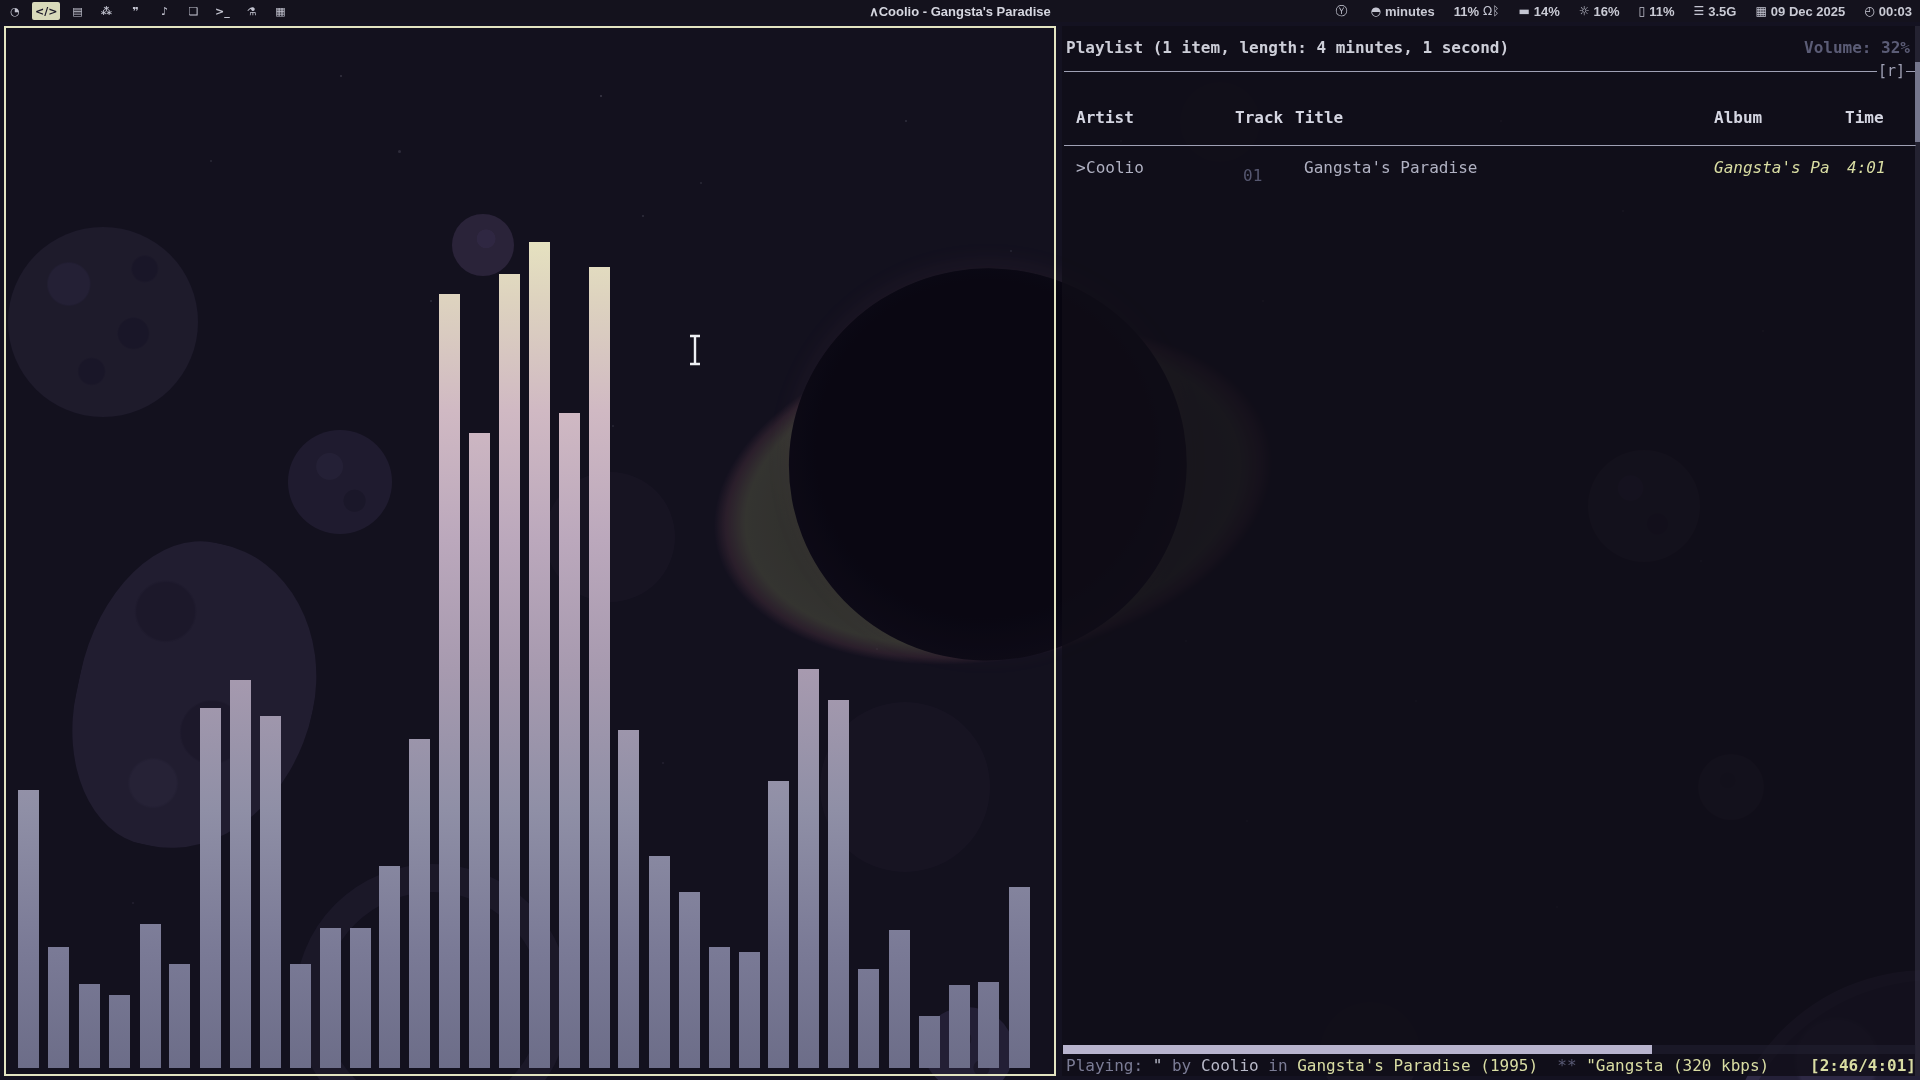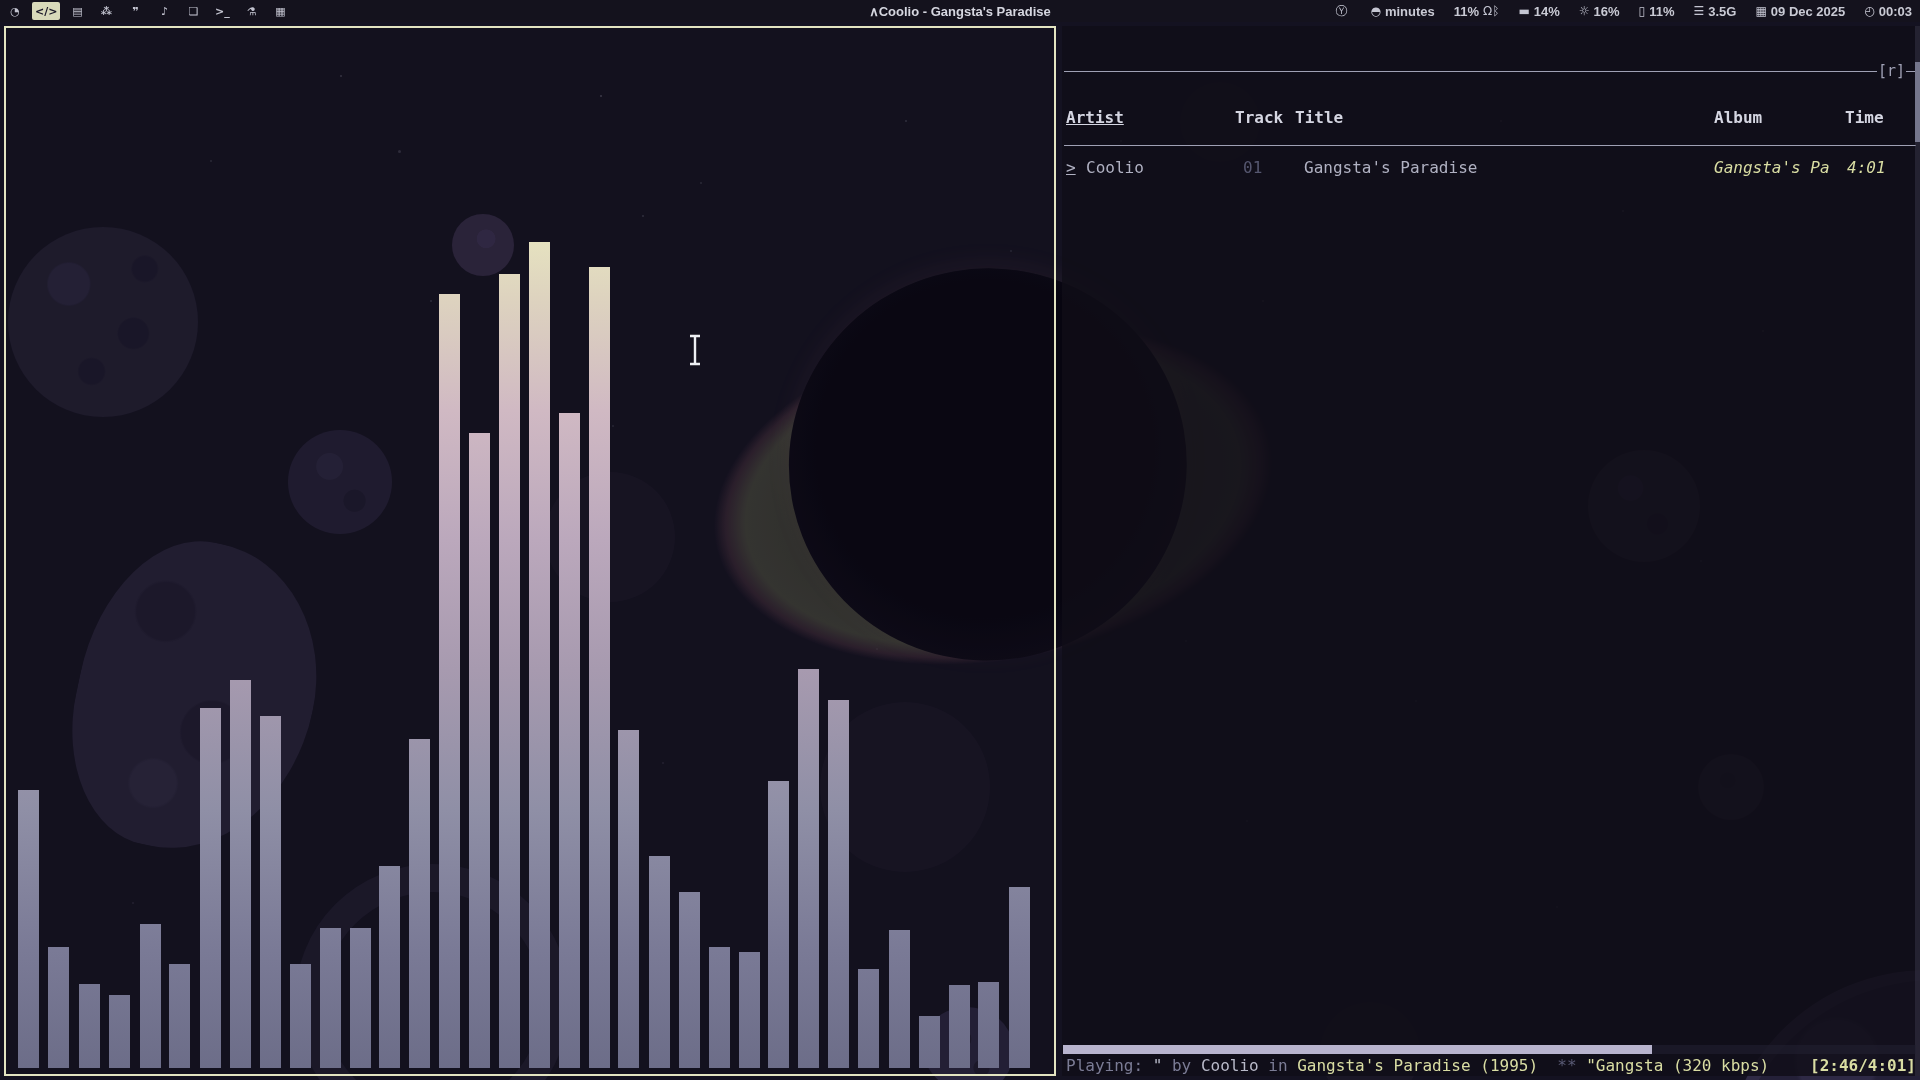--- a/index.html
+++ b/index.html
@@ -87,26 +87,26 @@
                   justify-content:space-between; font-weight:bold; }
   .moc-title { color:#cdced8; }
   .moc-volume { color:#5b5c76; }
   .moc-sep1 { position:absolute; left:2px; right:4px; top:40px; display:flex; align-items:center; }
   .sep-line { border-top:1px solid #9fa0b4; height:0; flex:1; }
   .sep-line.short { flex:0 0 10px; }
   .repeat-badge { color:#9fa0b4; font-size:15px; line-height:10px; padding:0 1px; }
   .moc-headrow { position:absolute; left:0; right:0; top:82px; height:20px; font-weight:bold; color:#d5d6e2; }
   .moc-sep2 { position:absolute; left:2px; right:4px; top:119px; border-top:1px solid #9fa0b4; }
   .moc-row { position:absolute; left:0; right:0; top:132px; height:20px; color:#b0b1c2; }
-  .c-artist { position:absolute; left:4px;text-decoration:underline; }  .c-artist2 { position:absolute; left:24px; }
+  .c-artist { position:absolute; left:14px; }  .c-artist2 { position:absolute; left:24px; }
   .c-track { position:absolute; left:173px; } .c-track2 { position:absolute; left:181px; }
   .c-title { position:absolute; left:233px; } .c-title2 { position:absolute; left:242px; }
   .c-album { position:absolute; left:652px; }
   .c-time  { position:absolute; left:783px; } .c-time2 { position:absolute; left:785px; }
-  .dim-num { color:#565770; }
+  .dim-num { color:#565770;margin-top:8px; }
   .yellow { color:#d9dda3;font-style:italic; }
 
   .moc-scrollbar { position:absolute; right:0; top:0; bottom:0; width:5px; background:rgba(62,60,80,0.45); }
   .moc-scroll-thumb { position:absolute; right:0; top:36px; width:5px; height:80px; background:#75768c; }
 
   .moc-progress { position:absolute; left:1px; right:4px; top:1019px; height:9px; background:rgba(34,32,48,0.6); }
   .moc-progress-fill { height:100%; background:#b8b4ce; }
   .moc-status { position:absolute; left:4px; right:4px; top:1030px; display:flex; white-space:pre; }
   .seg { display:inline; }
   .seg-dim { color:#7b7c95; } .seg-bright { color:#b9bac9; }
@@ -260,20 +260,24 @@
 </div>
 
 <div class="cursor-ibeam">
   <svg width="18" height="34" viewBox="0 0 18 34">
     <path d="M4 3 H14 M9 3 V31 M4 31 H14" stroke="#14121d" stroke-width="5" fill="none"></path>
     <path d="M4 3 H14 M9 3 V31 M4 31 H14" stroke="#eef0f4" stroke-width="2.4" fill="none"></path>
   </svg>
 </div>
 
 <div class="moc-win">
+  <div class="moc-titlerow">
+    <span class="moc-title">Playlist (1 item, length: 4 minutes, 1 second)</span>
+    <span class="moc-volume">Volume: 32%</span>
+  </div>
   <div class="moc-sep1">
     <div class="sep-line"></div>
     <span class="repeat-badge">[r]</span>
     <div class="sep-line short"></div>
   </div>
   <div class="moc-headrow">
     <span class="c-artist">Artist</span>
     <span class="c-track">Track</span>
     <span class="c-title">Title</span>
     <span class="c-album">Album</span>

